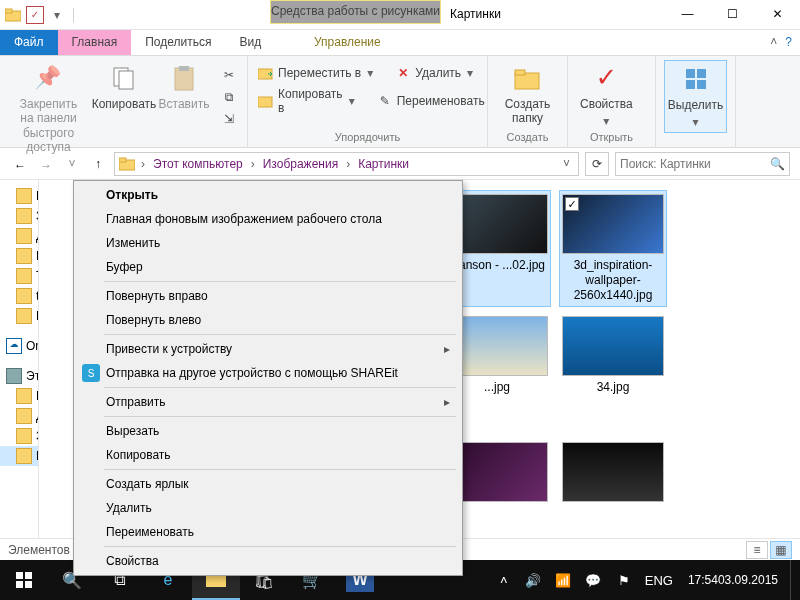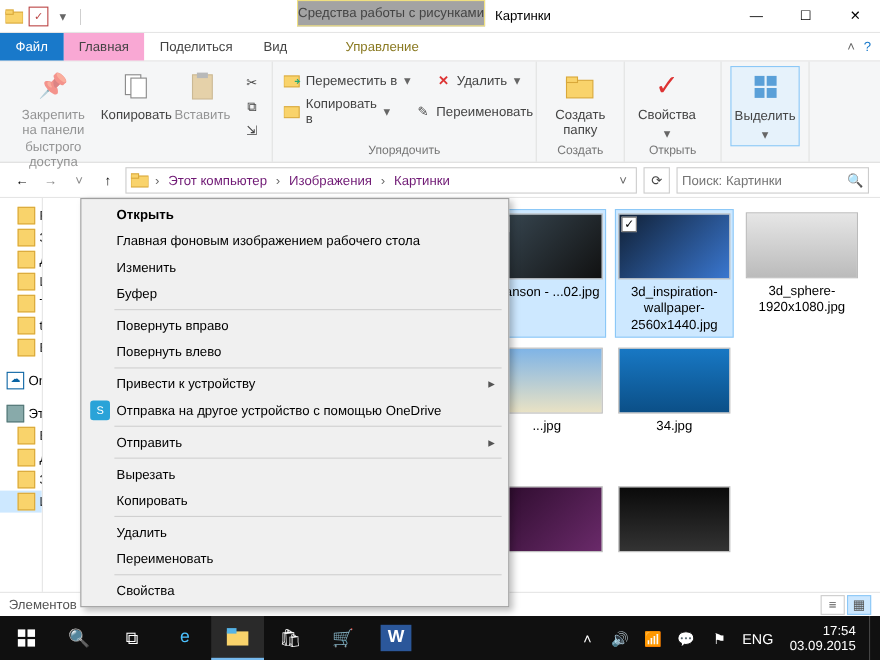--- a/index.html
+++ b/index.html
@@ -65,21 +65,21 @@
 .cmi.bold{font-weight:600}
 .cmi .cmico{position:absolute;left:6px;width:18px;height:18px;display:flex;align-items:center;justify-content:center}
 .cmi .sub{position:absolute;right:10px;color:#555}
 .cmsep{height:1px;background:#d0d0d0;margin:2px 4px 2px 28px}
 
 .taskbar{position:absolute;left:0;right:0;bottom:0;height:40px;background:#101010;display:flex;align-items:center;color:#fff}
 .taskbar .tbitem{width:48px;height:40px;display:flex;align-items:center;justify-content:center;font-size:16px}
 .taskbar .tbitem.active{background:#2a2a2a;border-bottom:2px solid #76b9ed}
 .tray{margin-left:auto;display:flex;align-items:center;gap:6px;padding-right:4px}
 .tray .ti{width:24px;height:40px;display:flex;align-items:center;justify-content:center;font-size:13px}
-.clock{display:flex;flex-direction:column;align-items:flex-end;font-size:11px;line-height:1.2;padding:0 6px}
+.clock{display:flex;flex-direction:row;align-items:flex-end;font-size:11px;line-height:1.2;padding:0 6px}
 .showdesk{width:6px;height:40px;border-left:1px solid #444}
 svg{display:block}
 </style>
 </head>
 <body>
 
 <div class="titlebar">
   <div class="tb-left">
     <span class="qat-ico">
         <svg width="16" height="14">
@@ -321,24 +321,20 @@
           <span class="chk"></span>
         </div>
         <span>...anson - ...02.jpg</span>
       </div>
       <div class="fitem sel">
         <div class="thumb" style="background:linear-gradient(135deg,#102035,#3a77d0)">
           <span class="chk">✓</span>
         </div>
         <span>3d_inspiration-wallpaper-2560x1440.jpg</span>
       </div>
-      <div class="fitem ">
-        <div class="thumb" style="background:linear-gradient(#e6e6e6,#bbb)"></div>
-        <span>3d_sphere-1920x1080.jpg</span>
-      </div>
       <div style="width:390px;height:120px"></div>
       <div class="fitem ">
         <div class="thumb" style="background:linear-gradient(#7fb4e6,#e9e2c4)"></div>
         <span>...jpg</span>
       </div>
       <div class="fitem ">
         <div class="thumb" style="background:linear-gradient(#1878c4,#0b4f87)"></div>
         <span>34.jpg</span>
       </div>
       <div style="width:390px;height:60px"></div>
@@ -381,35 +377,38 @@
     <div class="cmi ">
       <span>Повернуть влево</span>
     </div>
     <div class="cmsep"></div>
     <div class="cmi ">
       <span>Привести к устройству</span>
       <span class="sub">▸</span>
     </div>
     <div class="cmi ">
       <span class="cmico" style="background:#2aa3d8;color:#fff;border-radius:3px;font-size:10px">S</span>
-      <span>Отправка на другое устройство с помощью OneDrive</span>
+      <span>Отправка на другое устройство с помощью SHAREit</span>
     </div>
     <div class="cmsep"></div>
     <div class="cmi ">
       <span>Отправить</span>
       <span class="sub">▸</span>
     </div>
     <div class="cmsep"></div>
     <div class="cmi ">
       <span>Вырезать</span>
     </div>
     <div class="cmi ">
       <span>Копировать</span>
     </div>
     <div class="cmsep"></div>
+    <div class="cmi ">
+      <span>Создать ярлык</span>
+    </div>
     <div class="cmi ">
       <span>Удалить</span>
     </div>
     <div class="cmi ">
       <span>Переименовать</span>
     </div>
     <div class="cmsep"></div>
     <div class="cmi ">
       <span>Свойства</span>
     </div>

